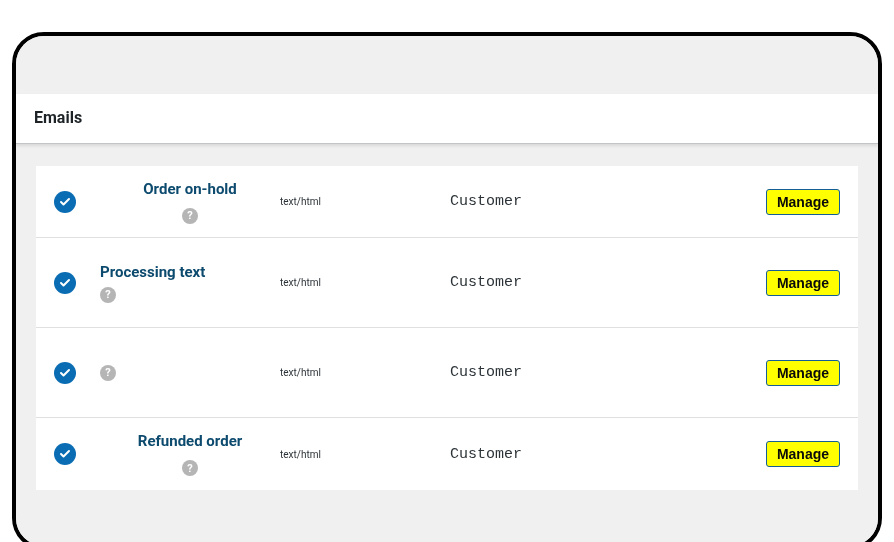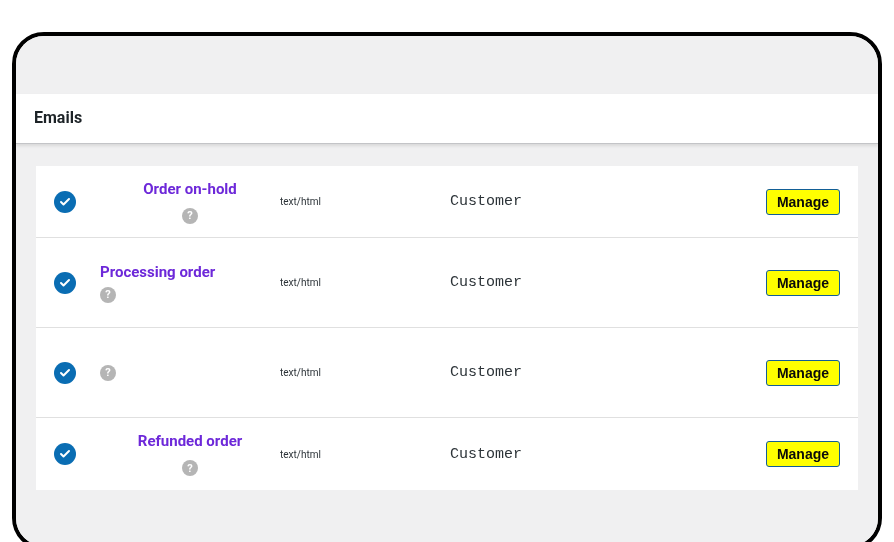--- a/index.html
+++ b/index.html
@@ -68,21 +68,21 @@
       display: flex;
       flex-direction: column;
       gap: 6px;
     }
     .name-inline {
       display: flex;
       align-items: center;
       gap: 10px;
     }
     .name-link {
-      color: #6d28d9;
+      color: #0c4a6e;
       font-weight: 700;
       font-size: 15px;
       text-decoration: none;
       cursor: pointer;
     }
     .help-icon {
       width: 16px;
       height: 16px;
       border-radius: 50%;
       background: #b5b5b5;
@@ -156,21 +156,21 @@
 
       <div class="row tall">
         <div class="status-col">
           <span class="check-circle">
             <svg width="12" height="12" viewBox="0 0 24 24" fill="none" stroke="#fff" stroke-width="4" stroke-linecap="round" stroke-linejoin="round">
                 <polyline points="20 6 9 17 4 12"></polyline>
               </svg>
           </span>
         </div>
         <div class="name-col">
-          <a class="name-link">Processing order</a>
+          <a class="name-link">Processing text</a>
           <span class="help-icon">?</span>
         </div>
         <div class="type-col">text/html</div>
         <div class="recipient-col">Customer</div>
         <div class="manage-col">
           <button class="manage-btn">Manage</button>
         </div>
       </div>
 
       <div class="row tall">

